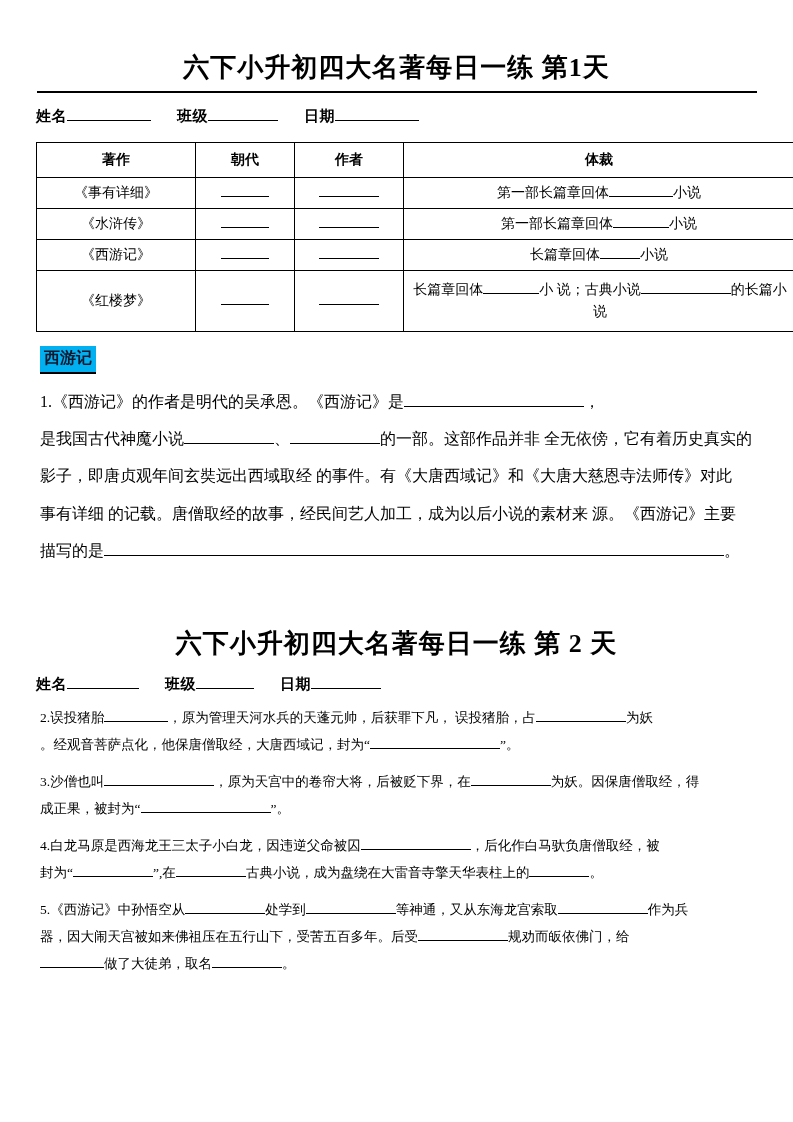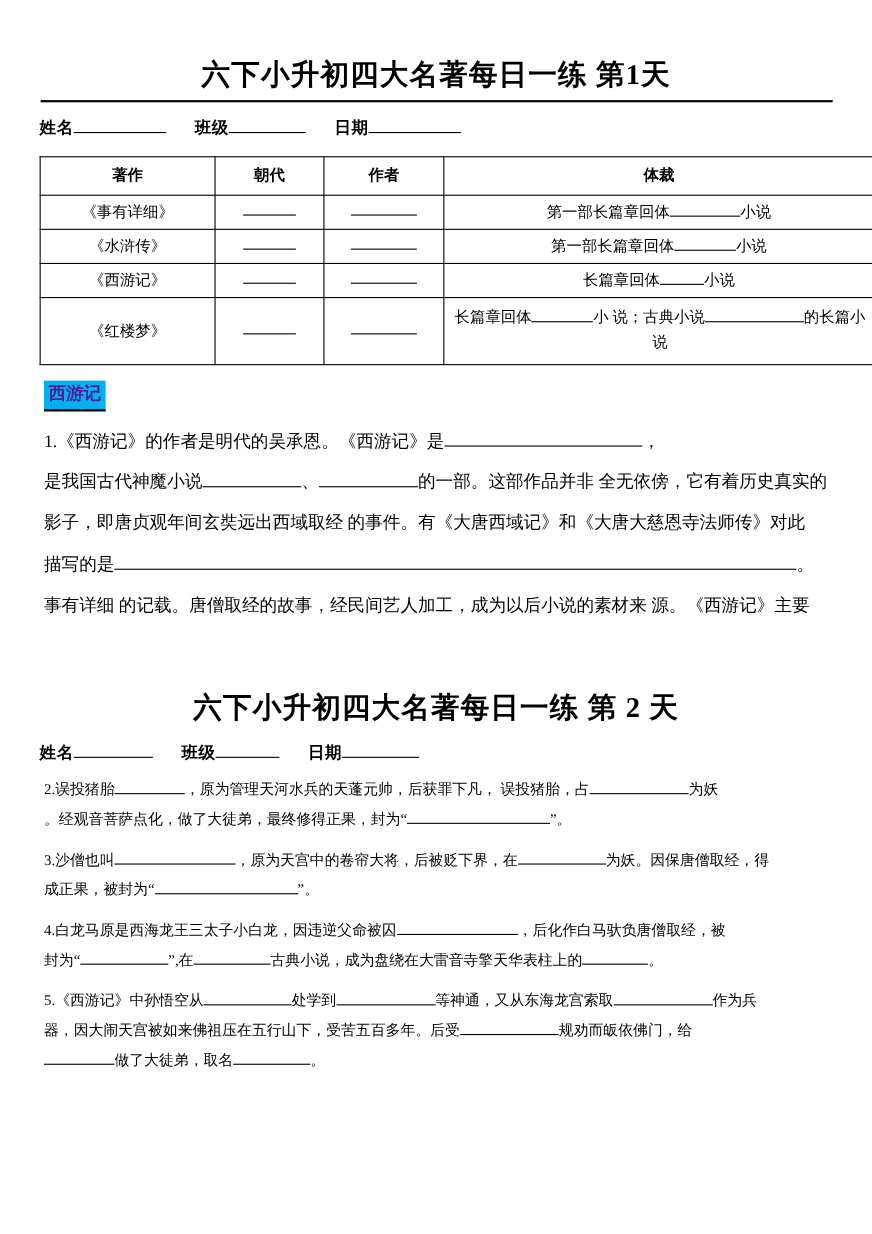--- a/index.html
+++ b/index.html
@@ -106,21 +106,21 @@
   .ib-130 { width: 130px; }
   .ib-180 { width: 180px; }
 
   .row-tall td { height: 48px; }
 
   
   .section-head {
     margin: 14px 0 0 4px;
     display: inline-block;
     background: #00B0F0;
-    color: #4c1d95;
+    color: #0f172a;
     font-weight: bold;
     font-size: 16px;
     padding: 2px 4px 3px 4px;
     border-bottom: 2px solid #000;
   }
 
   
   .para {
     font-size: 16px;
     line-height: 1.95;
@@ -198,39 +198,39 @@
   <div class="section-head">西游记</div>
 
   
   <div class="para">
     <span>1.《西游记》的作者是明代的吴承恩。《西游记》是</span><span class="ib ib-180"></span><span>，</span>
   </div>
   <div class="para tight">
     <span>是我国古代神魔小说</span><span class="ib ib-90"></span><span>、</span><span class="ib ib-90"></span><span>的一部。这部作品并非 全无依傍，它有着历史真实的</span>
   </div>
   <div class="para tight">影子，即唐贞观年间玄奘远出西域取经 的事件。有《大唐西域记》和《大唐大慈恩寺法师传》对此</div>
+  <div class="para tight">事有详细 的记载。唐僧取经的故事，经民间艺人加工，成为以后小说的素材来 源。《西游记》主要</div>
   <div class="para tight">
     <span>描写的是</span><span class="ib" style="width:620px"></span><span>。</span>
   </div>
-  <div class="para tight">事有详细 的记载。唐僧取经的故事，经民间艺人加工，成为以后小说的素材来 源。《西游记》主要</div>
 
   <div class="spacer-lg"></div>
 
   
   <div class="title2-wrap">
     <div class="doc-title">六下小升初四大名著每日一练   第 2 天</div>
     <div class="name-line">
       <span>姓名</span><span class="blank nm2-blank-1"></span><span class="gap"></span><span>班级</span><span class="blank nm2-blank-2"></span><span class="gap"></span><span>日期</span><span class="blank nm2-blank-3"></span>
     </div>
   </div>
 
   
   <div class="qa">
     <span>2.</span><span>误投猪胎</span><span class="ib ib-64"></span><span>，原为管理天河水兵的天蓬元帅，后获罪下凡， 误投猪胎，占</span><span class="ib ib-90"></span><span>为妖</span><br>
-    <span>。经观音菩萨点化，做了大徒弟，最终修得正果，封为“</span><span class="ib ib-130"></span><span>”。</span>
+    <span>。经观音菩萨点化，他保唐僧取经，大唐西域记，封为“</span><span class="ib ib-130"></span><span>”。</span>
   </div>
 
   
   <div class="qa">
     <span>3.</span><span>沙僧也叫</span><span class="ib ib-110"></span><span>，原为天宫中的卷帘大将，后被贬下界，在</span><span class="ib ib-80"></span><span>为妖。因保唐僧取经，得</span><br>
     <span>成正果，被封为“</span><span class="ib ib-130"></span><span>”。</span>
   </div>
 
   
   <div class="qa">

